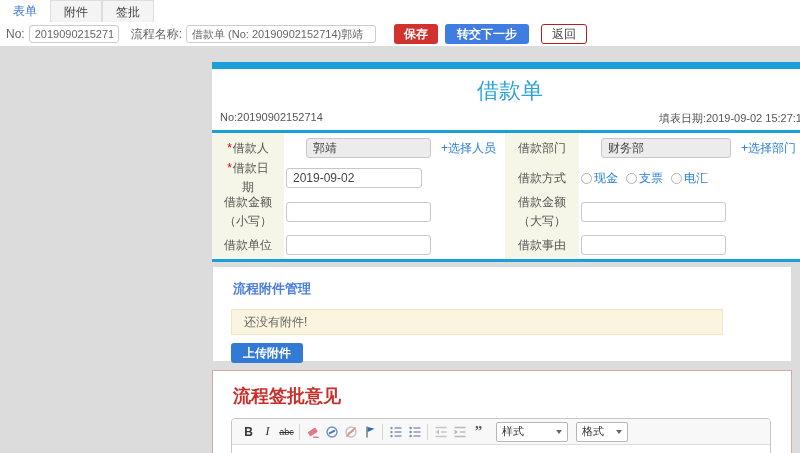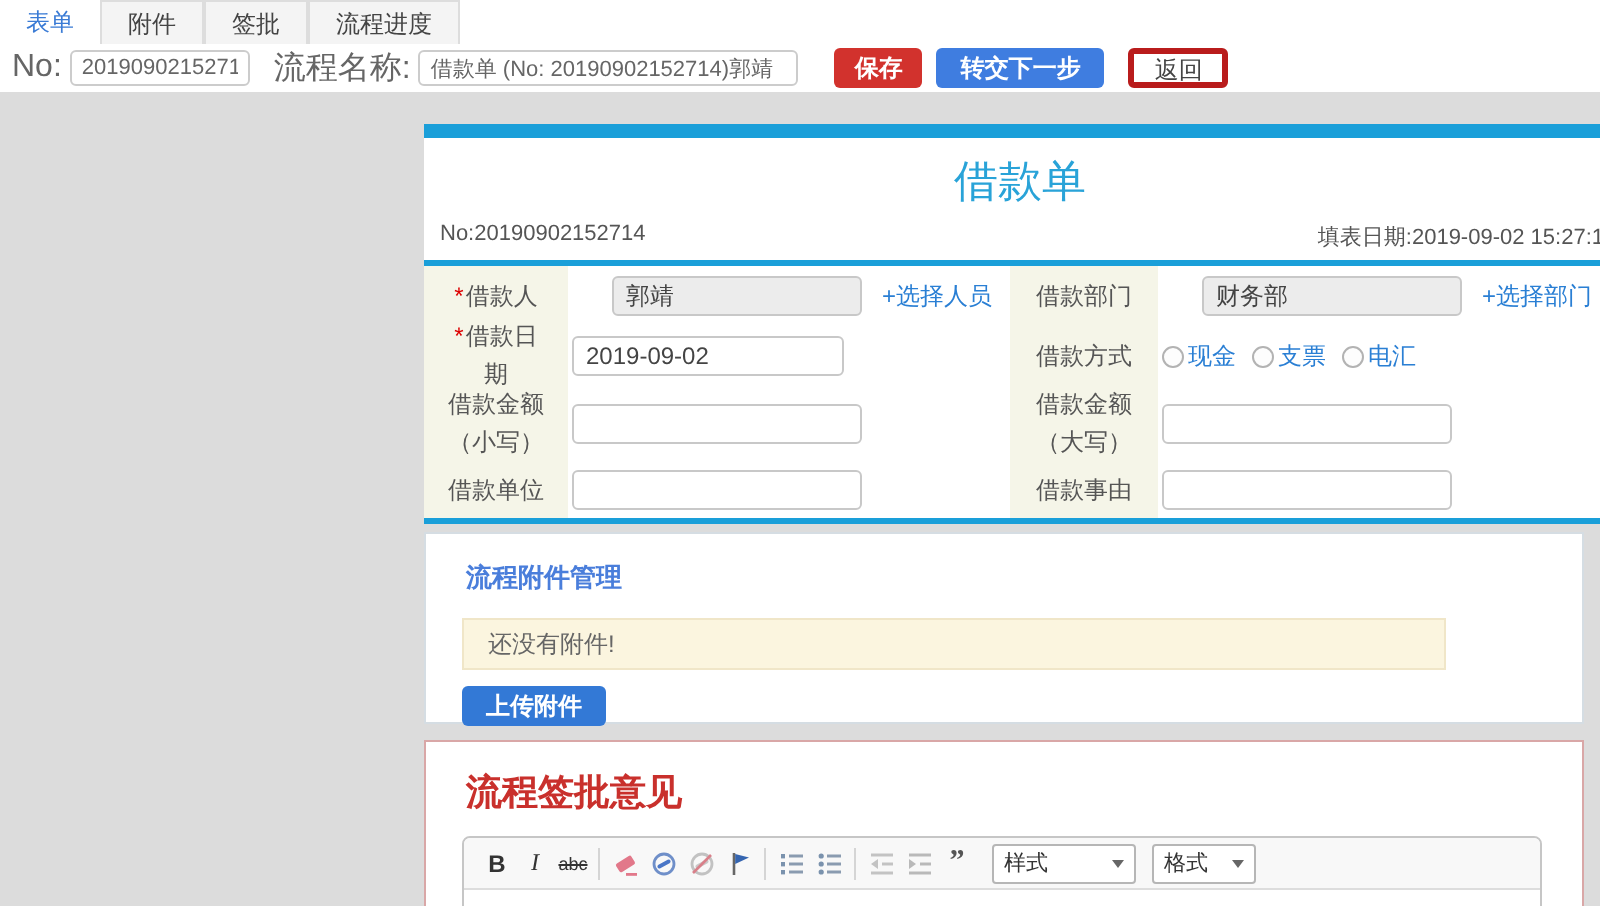--- a/index.html
+++ b/index.html
@@ -7,30 +7,30 @@
     font-family:"Liberation Sans","DejaVu Sans",sans-serif; font-size:12px; color:#444; }
 
   
   .tabbar { height:22px; background:#fff; display:flex; align-items:stretch; }
   .tab { padding:3px 13px; font-size:12px; color:#444; background:#f4f4f4;
          border:1px solid #ddd; border-bottom:none; cursor:pointer; white-space:nowrap; }
   .tab.active { background:#fff; color:#3a7bd5; border:none; }
 
   
   .cmdbar { height:24px; background:#fff; display:flex; align-items:center; padding-left:6px; }
-  .cmdbar .lbl { color:#666; font-size:16px; margin-right:4px; }
+  .cmdbar .lbl { color:#666; font-size:12px; margin-right:4px; }
   .cmdbar input { height:18px; border:1px solid #ccc; border-radius:3px; padding:0 5px;
                   font-size:11px; color:#666; font-family:inherit; background:#fff; }
   .no-input { width:90px; }
   .flow-input { width:190px; margin-right:16px; }
   .btn { height:20px; border:none; border-radius:3px; font-size:12px; font-weight:bold;
          padding:0 10px; cursor:pointer; font-family:inherit; }
   .btn.save { background:#d2322d; color:#fff; margin-left:2px; }
   .btn.next { background:#3f7de0; color:#fff; margin-left:7px; padding:0 12px; }
-  .btn.back { background:#fff; color:#444; border:3px solid #b91c1c; margin-left:12px; font-weight:normal; }
+  .btn.back { background:#fff; color:#444; border:1px solid #b91c1c; margin-left:12px; font-weight:normal; }
 
   
   .workspace { position:relative; height:407px; background:#dcdcdc; overflow:hidden; }
 
   
   .form-panel { position:absolute; left:212px; top:16px; width:596px; background:#fff; }
   .blue-bar { height:7px; background:#1a9fd9; }
   .form-title { text-align:center; font-size:22px; color:#29a3d8; padding:7px 0 3px; }
   .meta { display:flex; justify-content:space-between; font-size:11px; color:#555; padding:2px 6px 4px 8px; }
   .hr-blue { height:3px; background:#1a9fd9; }
@@ -85,21 +85,20 @@
 </style>
 </head>
 <body>
 
 <div>
 
   <div class="tabbar">
     <div class="tab active">表单</div>
     <div class="tab">附件</div>
     <div class="tab">签批</div>
-    <div class="tab">流程进度</div>
   </div>
 
   <div class="cmdbar">
     <span class="lbl">No:</span>
     <input class="no-input" value="20190902152714" style="">
     <span class="lbl" style="margin-left:12px;">流程名称:</span>
     <input class="flow-input" value="借款单 (No: 20190902152714)郭靖" style="">
     <button class="btn save">保存</button>
     <button class="btn next">转交下一步</button>
     <button class="btn back">返回</button>

